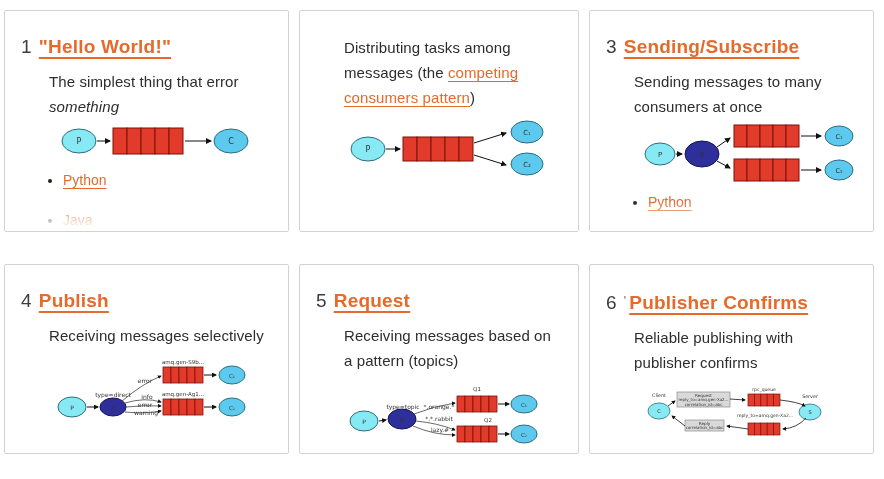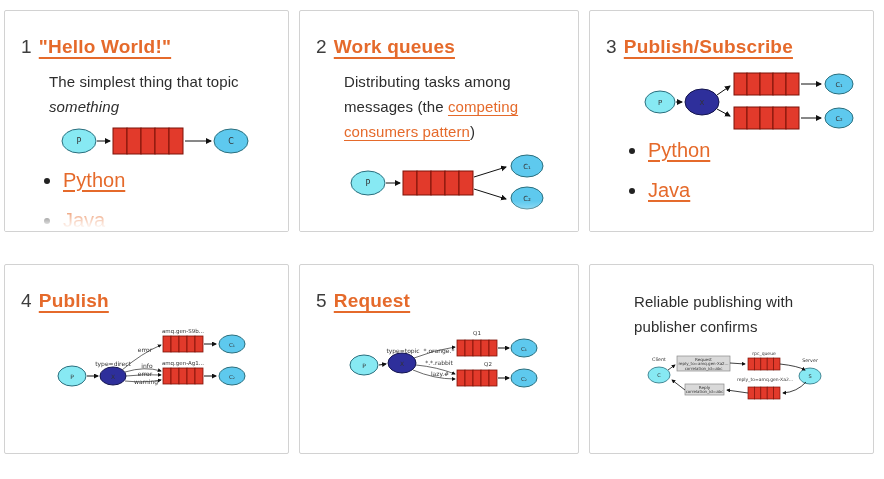--- a/index.html
+++ b/index.html
@@ -44,21 +44,21 @@
     letter-spacing:.1px;
   }
   p.desc em{font-style:italic;}
   a.inline-link,a.list-link{
     color:#e56a2b;text-decoration:underline;text-underline-offset:3px;cursor:pointer;
   }
   ul.lang-list{
     margin:8px 0 0 0;padding:0 0 0 42px;list-style:disc;
   }
   ul.lang-list li{
-    font-size:20px;line-height:22px;margin-bottom:18px;color:#222;
+    font-size:14px;line-height:22px;margin-bottom:18px;color:#222;
   }
   ul.lang-list li.faded{opacity:.3;}
   svg.diagram{display:block;}
   .c1 svg.diagram{margin:2px 0 0 34px;}
   .c2 svg.diagram{margin:10px 0 0 30px;}
   .c3 svg.diagram{margin:0 0 0 34px;}
   .c4 svg.diagram{margin:6px 0 0 26px;}
   .c5 svg.diagram{margin:6px 0 0 26px;}
   .c6 svg.diagram{margin:8px 0 0 36px;}
   svg .lbl{font-family:"DejaVu Sans","Liberation Sans",sans-serif;fill:#333;}
@@ -66,21 +66,21 @@
 </head>
 <body>
 
 <div class="grid">
 
   <section class="card row1 c1">
     <h2 class="card-title">
       <span class="num">1</span><a class="title-link">"Hello World!"</a>
     </h2>
     <p class="desc">
-      <span>The simplest thing that topic</span>
+      <span>The simplest thing that error</span>
       <em>something</em>
     </p>
     <svg class="diagram" width="200" height="40" viewBox="0 0 200 40">
       <defs>
           <marker id="m1" markerWidth="7" markerHeight="7" refX="5" refY="3" orient="auto">
             <path d="M0,0 L6,3 L0,6 z" fill="#111"></path>
           </marker>
         </defs>
       <g>
         <ellipse cx="24" cy="20" rx="17" ry="12" fill="#87e9f3" stroke="#2a6e7d" stroke-width="1"></ellipse>
@@ -101,23 +101,20 @@
       </g>
     </svg>
     <ul class="lang-list">
       <li><a class="list-link">Python</a></li>
       <li><a class="list-link">Java</a></li>
       <li class="faded"><a class="list-link">Ruby</a></li>
     </ul>
   </section>
 
   <section class="card row1 c2">
-    <h2 class="card-title">
-      <span class="num">2</span><a class="title-link">Work queues</a>
-    </h2>
     <p class="desc">
       <span>Distributing tasks among messages (the</span>
       <a class="inline-link">competing consumers pattern</a><span>)</span>
     </p>
     <svg class="diagram" width="215" height="56" viewBox="0 0 215 56">
       <defs>
           <marker id="m2" markerWidth="7" markerHeight="7" refX="5" refY="3" orient="auto">
             <path d="M0,0 L6,3 L0,6 z" fill="#111"></path>
           </marker>
         </defs>
@@ -141,22 +138,25 @@
       </g>
       <g>
         <ellipse cx="181" cy="44" rx="16" ry="11" fill="#5ec9ee" stroke="#2a6e7d"></ellipse>
         <text class="lbl" x="181" y="47" font-size="7" text-anchor="middle" fill="#0d3246">C₂</text>
       </g>
     </svg>
   </section>
 
   <section class="card row1 c3">
     <h2 class="card-title">
-      <span class="num">3</span><a class="title-link">Publish/Subscribe</a>
-    </h2>
+      <span class="num">3</span><a class="title-link">Sending/Subscribe</a>
+    </h2>
+    <p class="desc">
+      <span>Sending messages to many consumers at once</span>
+    </p>
     <svg class="diagram" width="230" height="62" viewBox="0 0 230 62">
       <defs>
           <marker id="m3" markerWidth="7" markerHeight="7" refX="5" refY="3" orient="auto">
             <path d="M0,0 L6,3 L0,6 z" fill="#111"></path>
           </marker>
         </defs>
       <g>
         <ellipse cx="20" cy="33" rx="15" ry="11" fill="#87e9f3" stroke="#2a6e7d"></ellipse>
         <text class="lbl" x="20" y="36" font-size="7" text-anchor="middle" fill="#0d3a46">P</text>
       </g>
@@ -195,20 +195,23 @@
     <ul class="lang-list">
       <li><a class="list-link">Python</a></li>
       <li><a class="list-link">Java</a></li>
     </ul>
   </section>
 
   <section class="card c4">
     <h2 class="card-title">
       <span class="num">4</span><a class="title-link">Publish</a>
     </h2>
+    <p class="desc">
+      <span>Receiving messages selectively</span>
+    </p>
     <svg class="diagram" width="250" height="78" viewBox="0 0 250 78">
       <defs>
           <marker id="m4" markerWidth="6" markerHeight="6" refX="4" refY="2.5" orient="auto">
             <path d="M0,0 L5,2.5 L0,5 z" fill="#111"></path>
           </marker>
         </defs>
       <g>
         <ellipse cx="25" cy="53" rx="14" ry="10" fill="#87e9f3" stroke="#2a6e7d"></ellipse>
         <text class="lbl" x="25" y="55.5" font-size="6" text-anchor="middle" fill="#0d3a46">P</text>
       </g>
@@ -252,20 +255,23 @@
         <ellipse cx="185" cy="53" rx="13" ry="9" fill="#5ec9ee" stroke="#2a6e7d"></ellipse>
         <text class="lbl" x="185" y="55.5" font-size="5.5" text-anchor="middle" fill="#0d3246">C₂</text>
       </g>
     </svg>
   </section>
 
   <section class="card c5">
     <h2 class="card-title">
       <span class="num">5</span><a class="title-link">Request</a>
     </h2>
+    <p class="desc">
+      <span>Receiving messages based on a pattern (topics)</span>
+    </p>
     <svg class="diagram" width="260" height="77" viewBox="0 0 260 77">
       <defs>
           <marker id="m5" markerWidth="6" markerHeight="6" refX="4" refY="2.5" orient="auto">
             <path d="M0,0 L5,2.5 L0,5 z" fill="#111"></path>
           </marker>
         </defs>
       <g>
         <ellipse cx="22" cy="42" rx="14" ry="10" fill="#87e9f3" stroke="#2a6e7d"></ellipse>
         <text class="lbl" x="22" y="44.5" font-size="6" text-anchor="middle" fill="#0d3a46">P</text>
       </g>
@@ -304,20 +310,23 @@
         <text class="lbl" x="182" y="27.5" font-size="5.5" text-anchor="middle" fill="#0d3246">C₁</text>
       </g>
       <g>
         <ellipse cx="182" cy="55" rx="13" ry="9" fill="#5ec9ee" stroke="#2a6e7d"></ellipse>
         <text class="lbl" x="182" y="57.5" font-size="5.5" text-anchor="middle" fill="#0d3246">C₂</text>
       </g>
     </svg>
   </section>
 
   <section class="card c6">
+    <h2 class="card-title">
+      <span class="num">6</span><span class="tick">'</span><a class="title-link">Publisher Confirms</a>
+    </h2>
     <p class="desc">
       <span>Reliable publishing with publisher confirms</span>
     </p>
     <svg class="diagram" width="185" height="62" viewBox="0 0 185 62">
       <defs>
           <marker id="m6" markerWidth="6" markerHeight="6" refX="4" refY="2.5" orient="auto">
             <path d="M0,0 L5,2.5 L0,5 z" fill="#111"></path>
           </marker>
         </defs>
       <text class="lbl" x="17" y="14" font-size="4.8" text-anchor="middle">Client</text>

